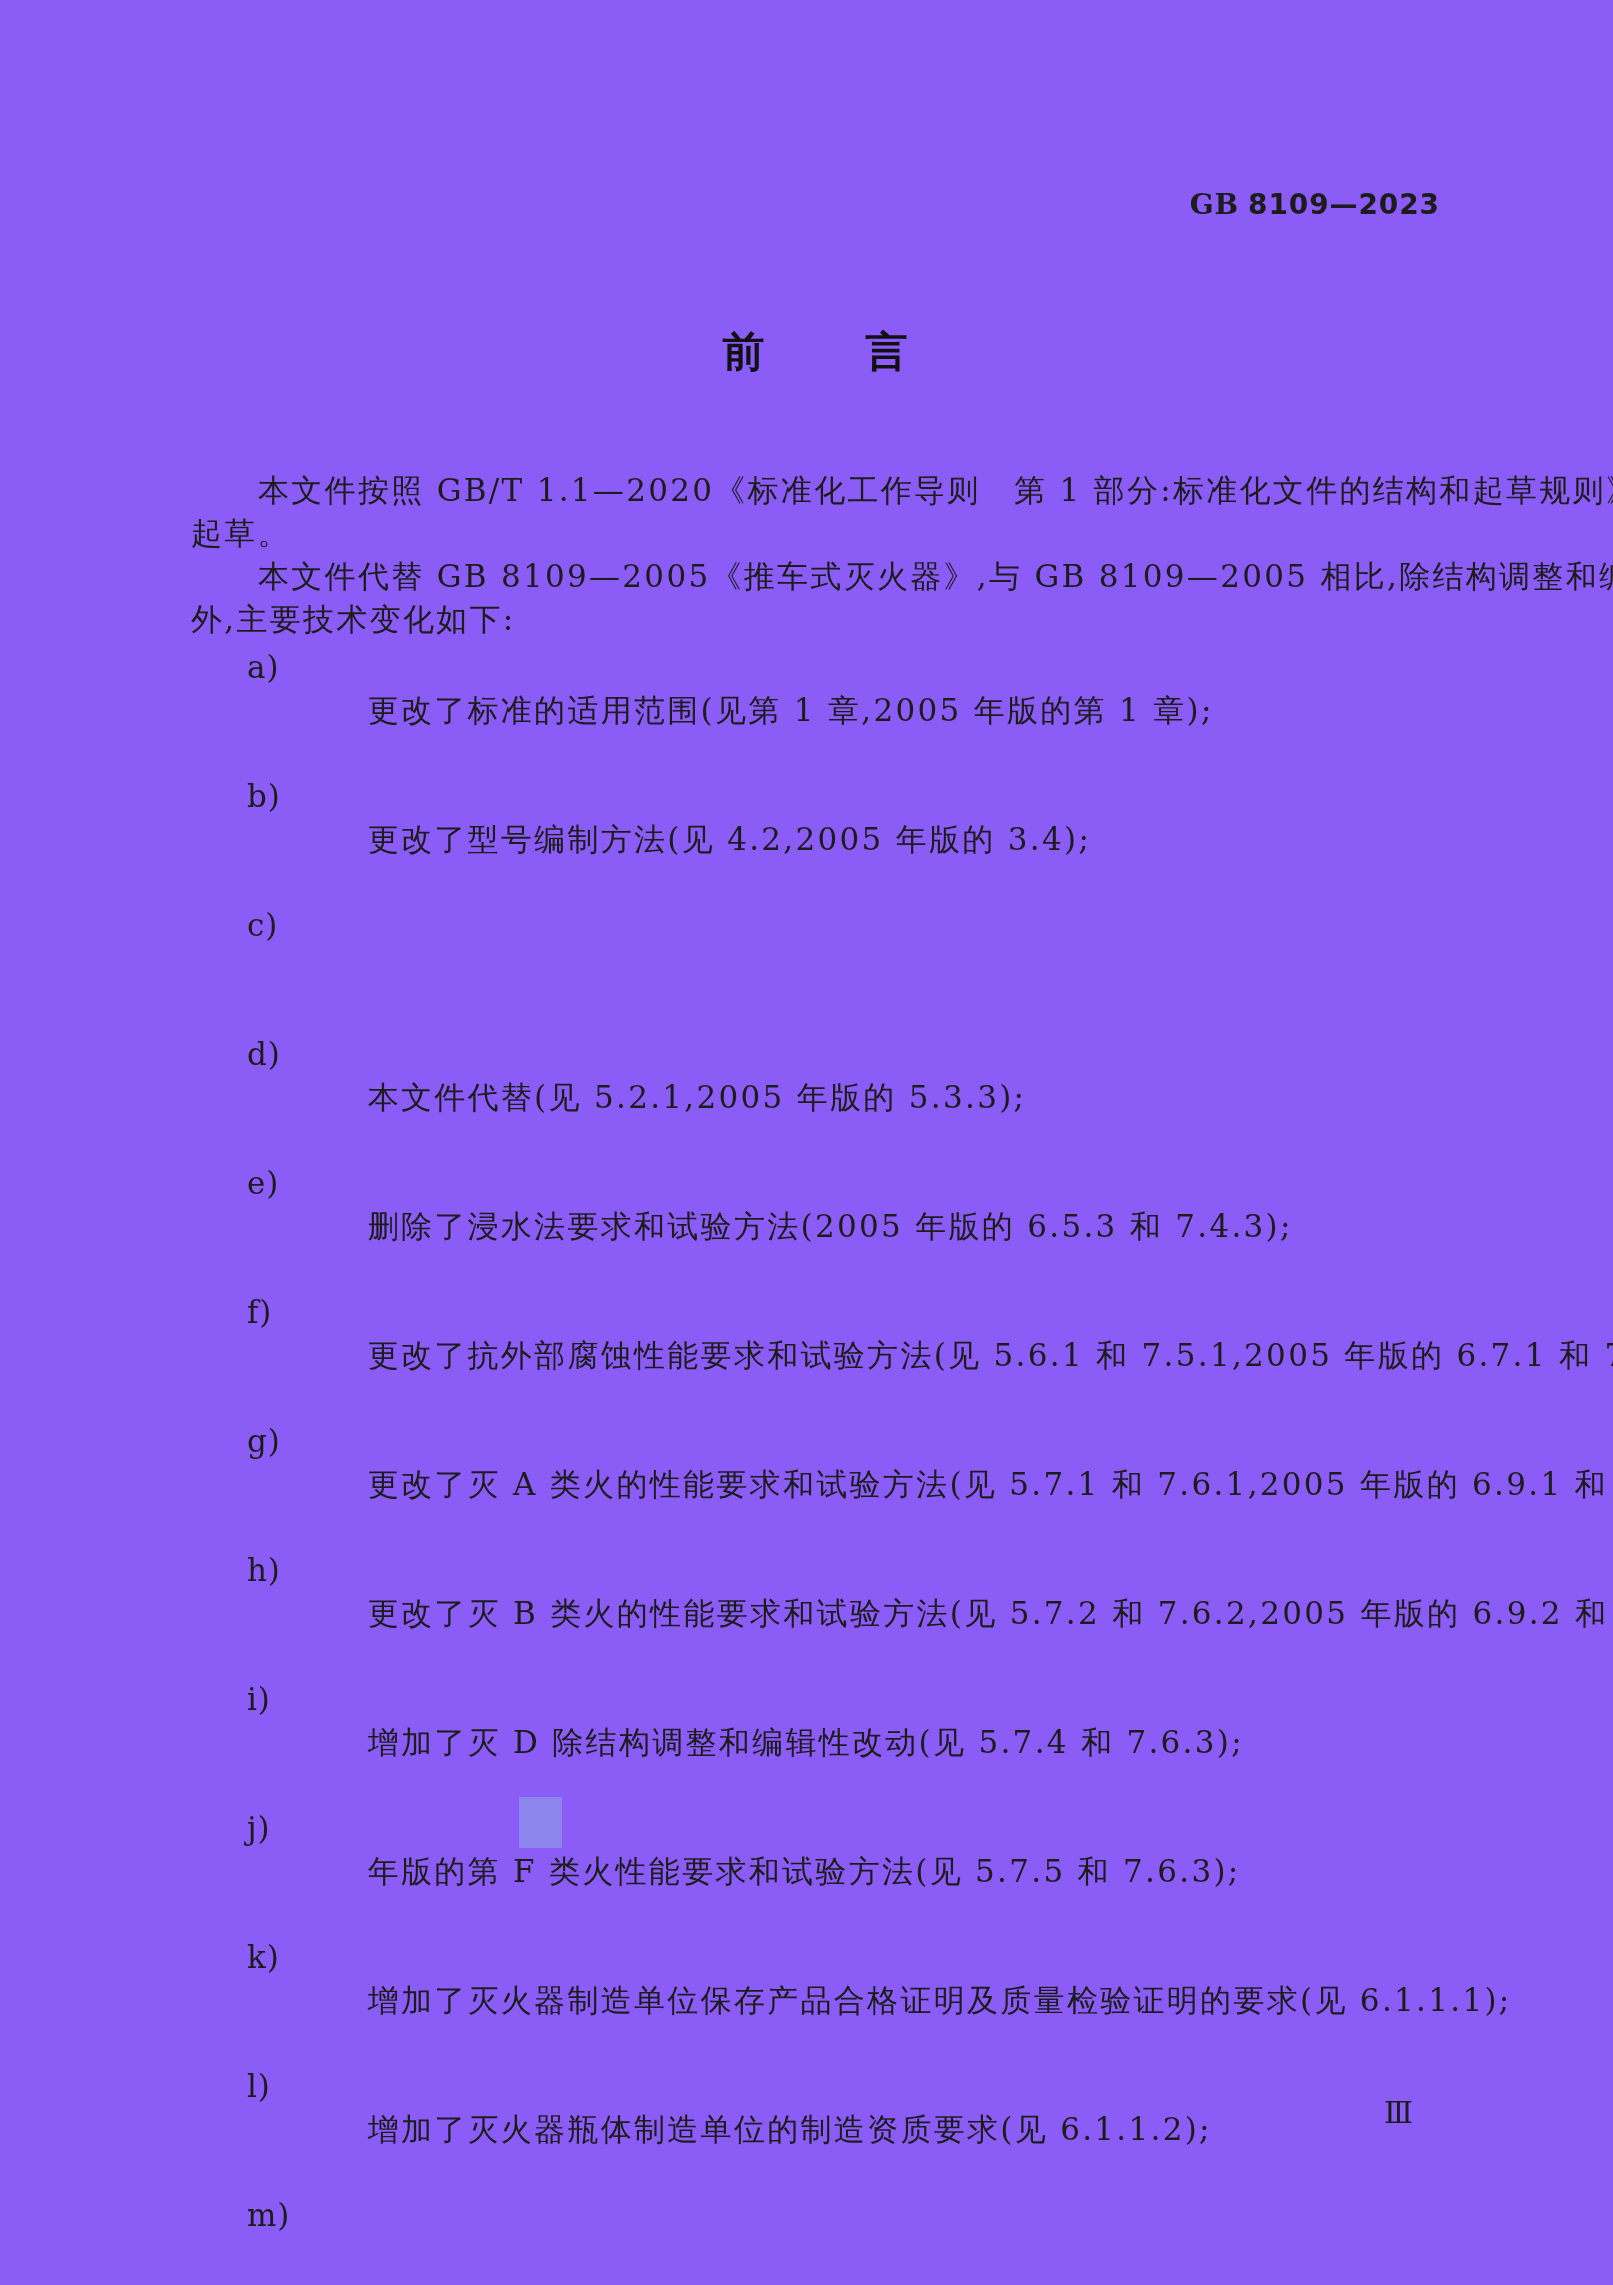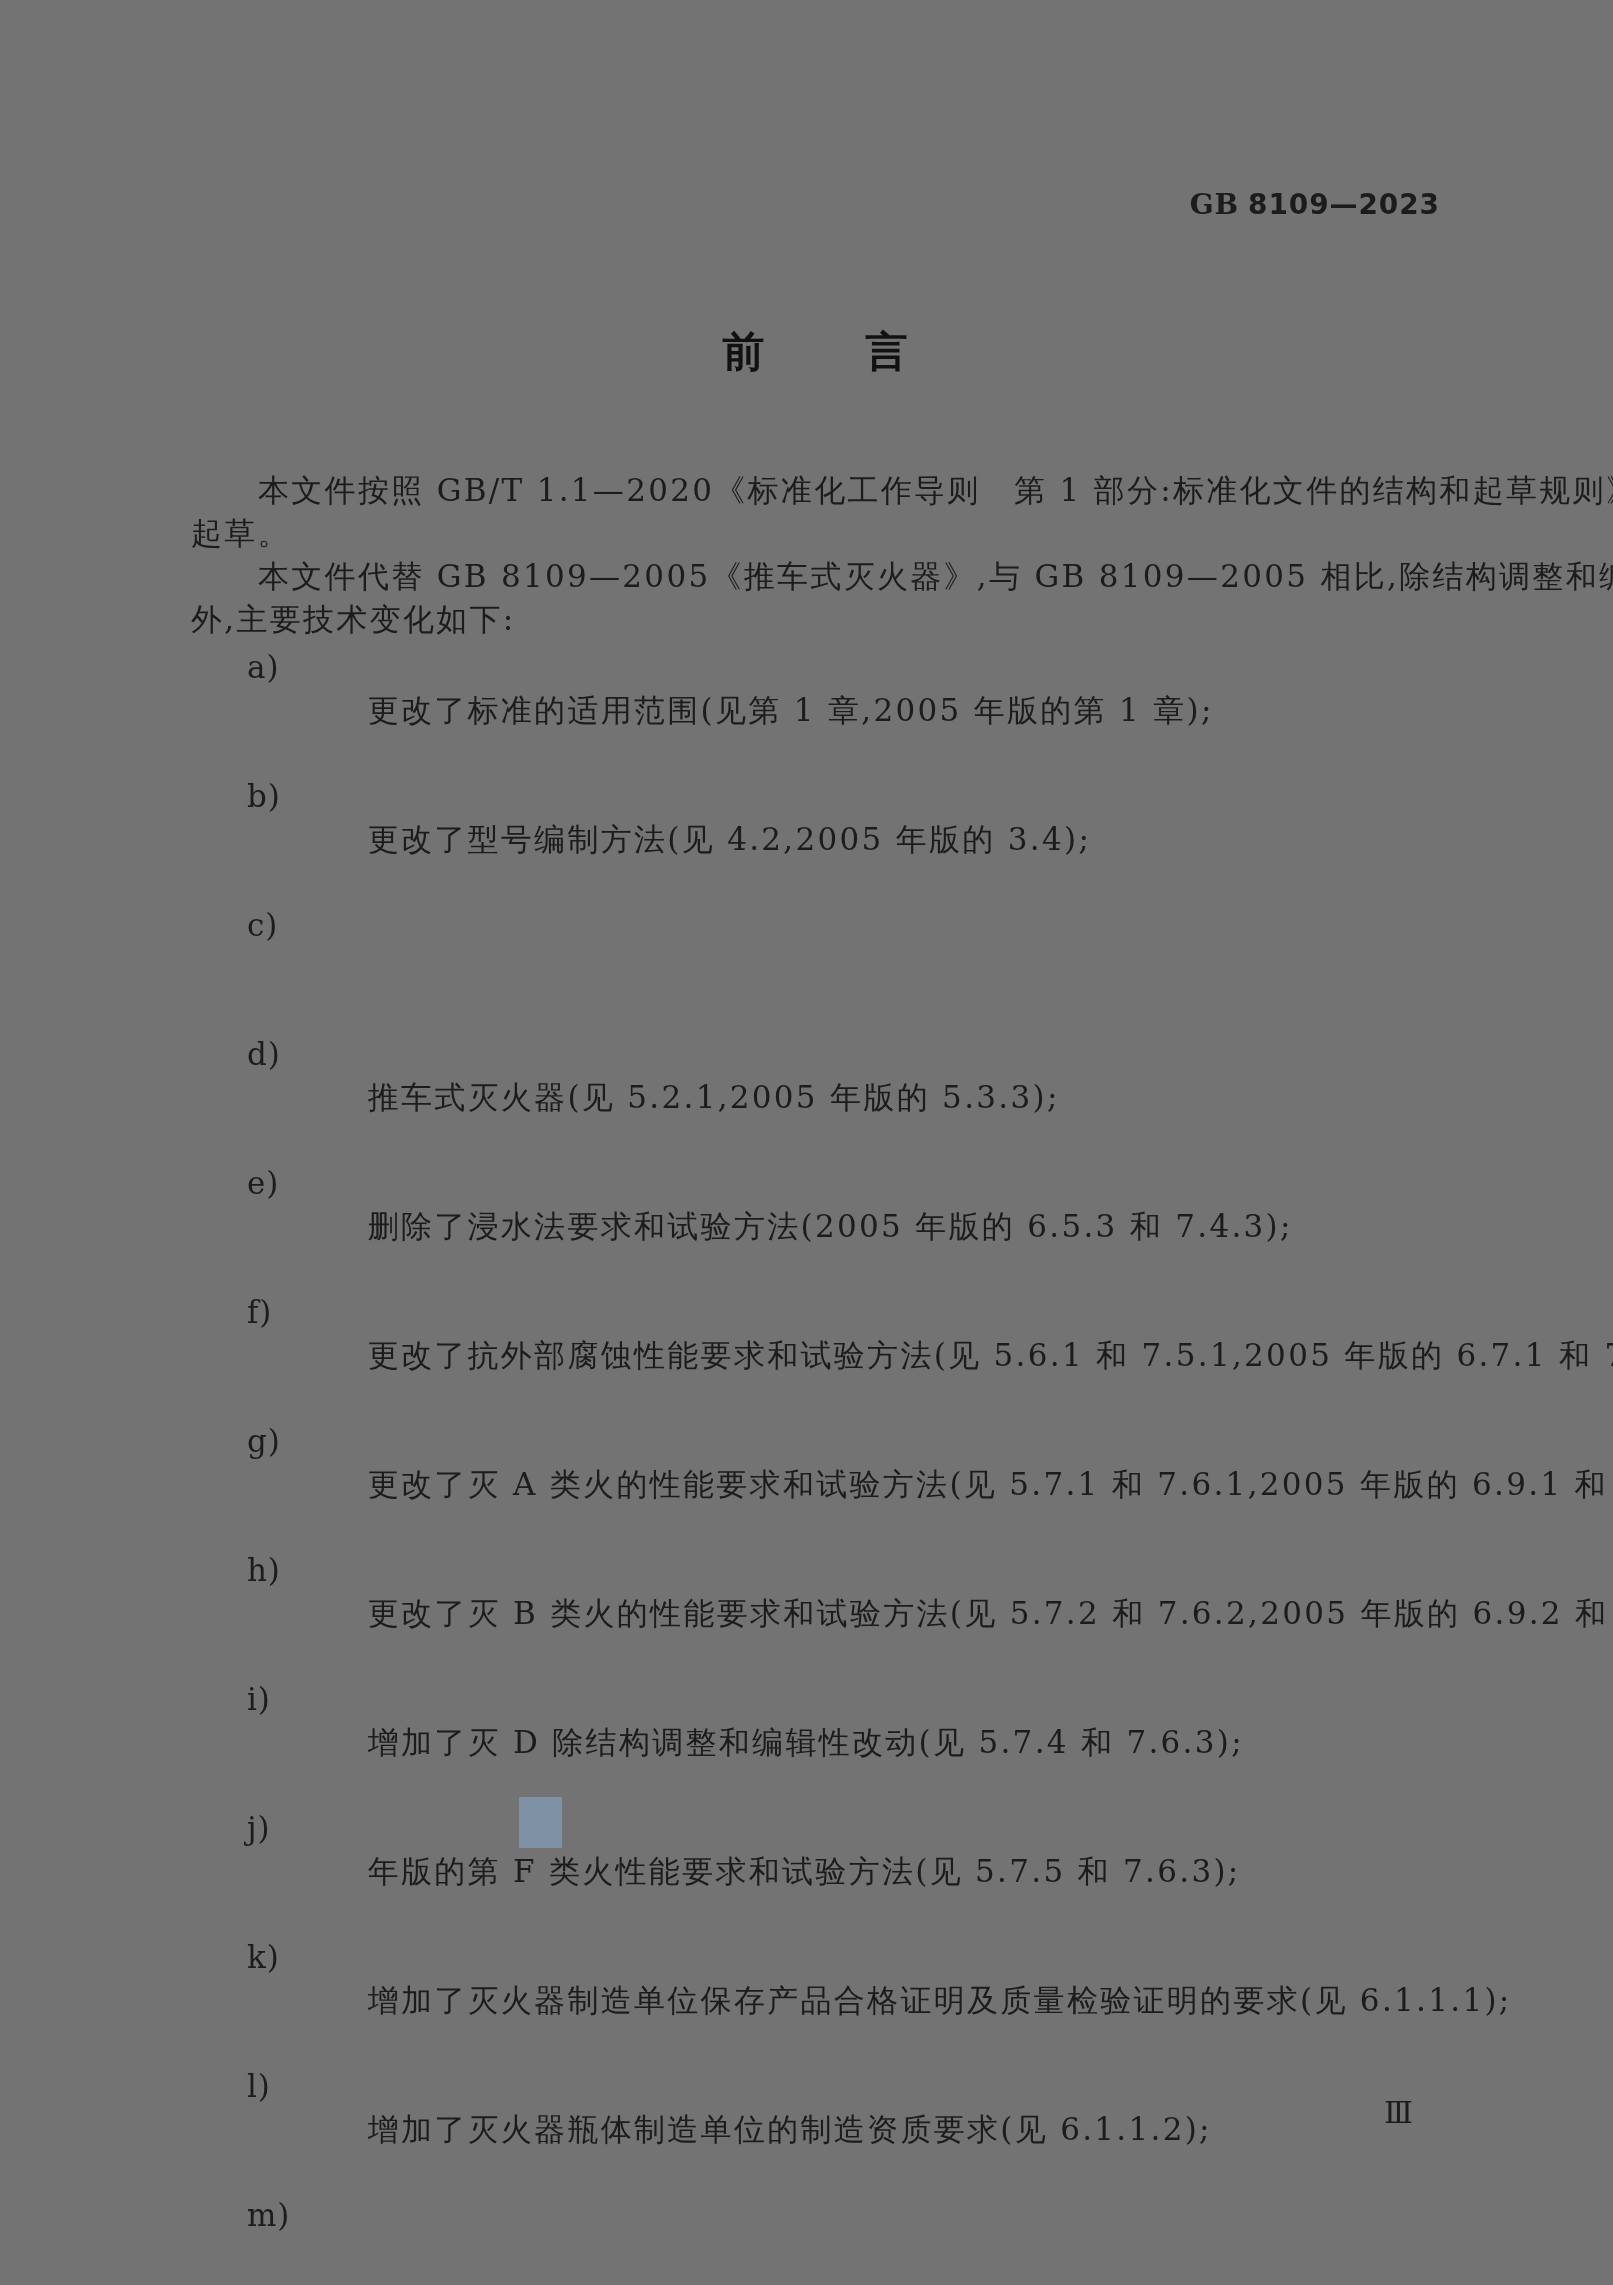--- a/index.html
+++ b/index.html
@@ -1,20 +1,20 @@
 <!DOCTYPE html>
 <html style="font-size:14.5px"><head>
 <meta charset="utf-8">
 <style>
   html,body { margin:0; padding:0; background:#9e9e9e; }
   .page {
     position:relative;
     width:1614px; height:2285px;
     margin:0 auto;
-    background:#737373;
+    background:#8b5cf6;
     color:#1c1c1c;
     font-family:"DejaVu Serif","Liberation Serif",serif;
     overflow:hidden;
   }
   
   .doc-code {
     position:absolute; top:188px; right:174px;
     font-size:28px; font-weight:bold; letter-spacing:0.9px;
     white-space:nowrap;
   }
@@ -85,21 +85,21 @@
 
   <li>
     <span class="marker">b)</span><span class="text">更改了型号编制方法(见 4.2,2005 年版的 3.4);</span>
   </li>
 
   <li>
     <span class="marker">c)</span>
   </li>
 
   <li>
-    <span class="marker">d)</span><span class="text">推车式灭火器(见 5.2.1,2005 年版的 5.3.3);</span>
+    <span class="marker">d)</span><span class="text">本文件代替(见 5.2.1,2005 年版的 5.3.3);</span>
   </li>
 
   <li>
     <span class="marker">e)</span><span class="text">删除了浸水法要求和试验方法(2005 年版的 6.5.3 和 7.4.3);</span>
   </li>
 
   <li>
     <span class="marker">f)</span><span class="text">更改了抗外部腐蚀性能要求和试验方法(见 5.6.1 和 7.5.1,2005 年版的 6.7.1 和 7.6.1);</span>
   </li>
 

